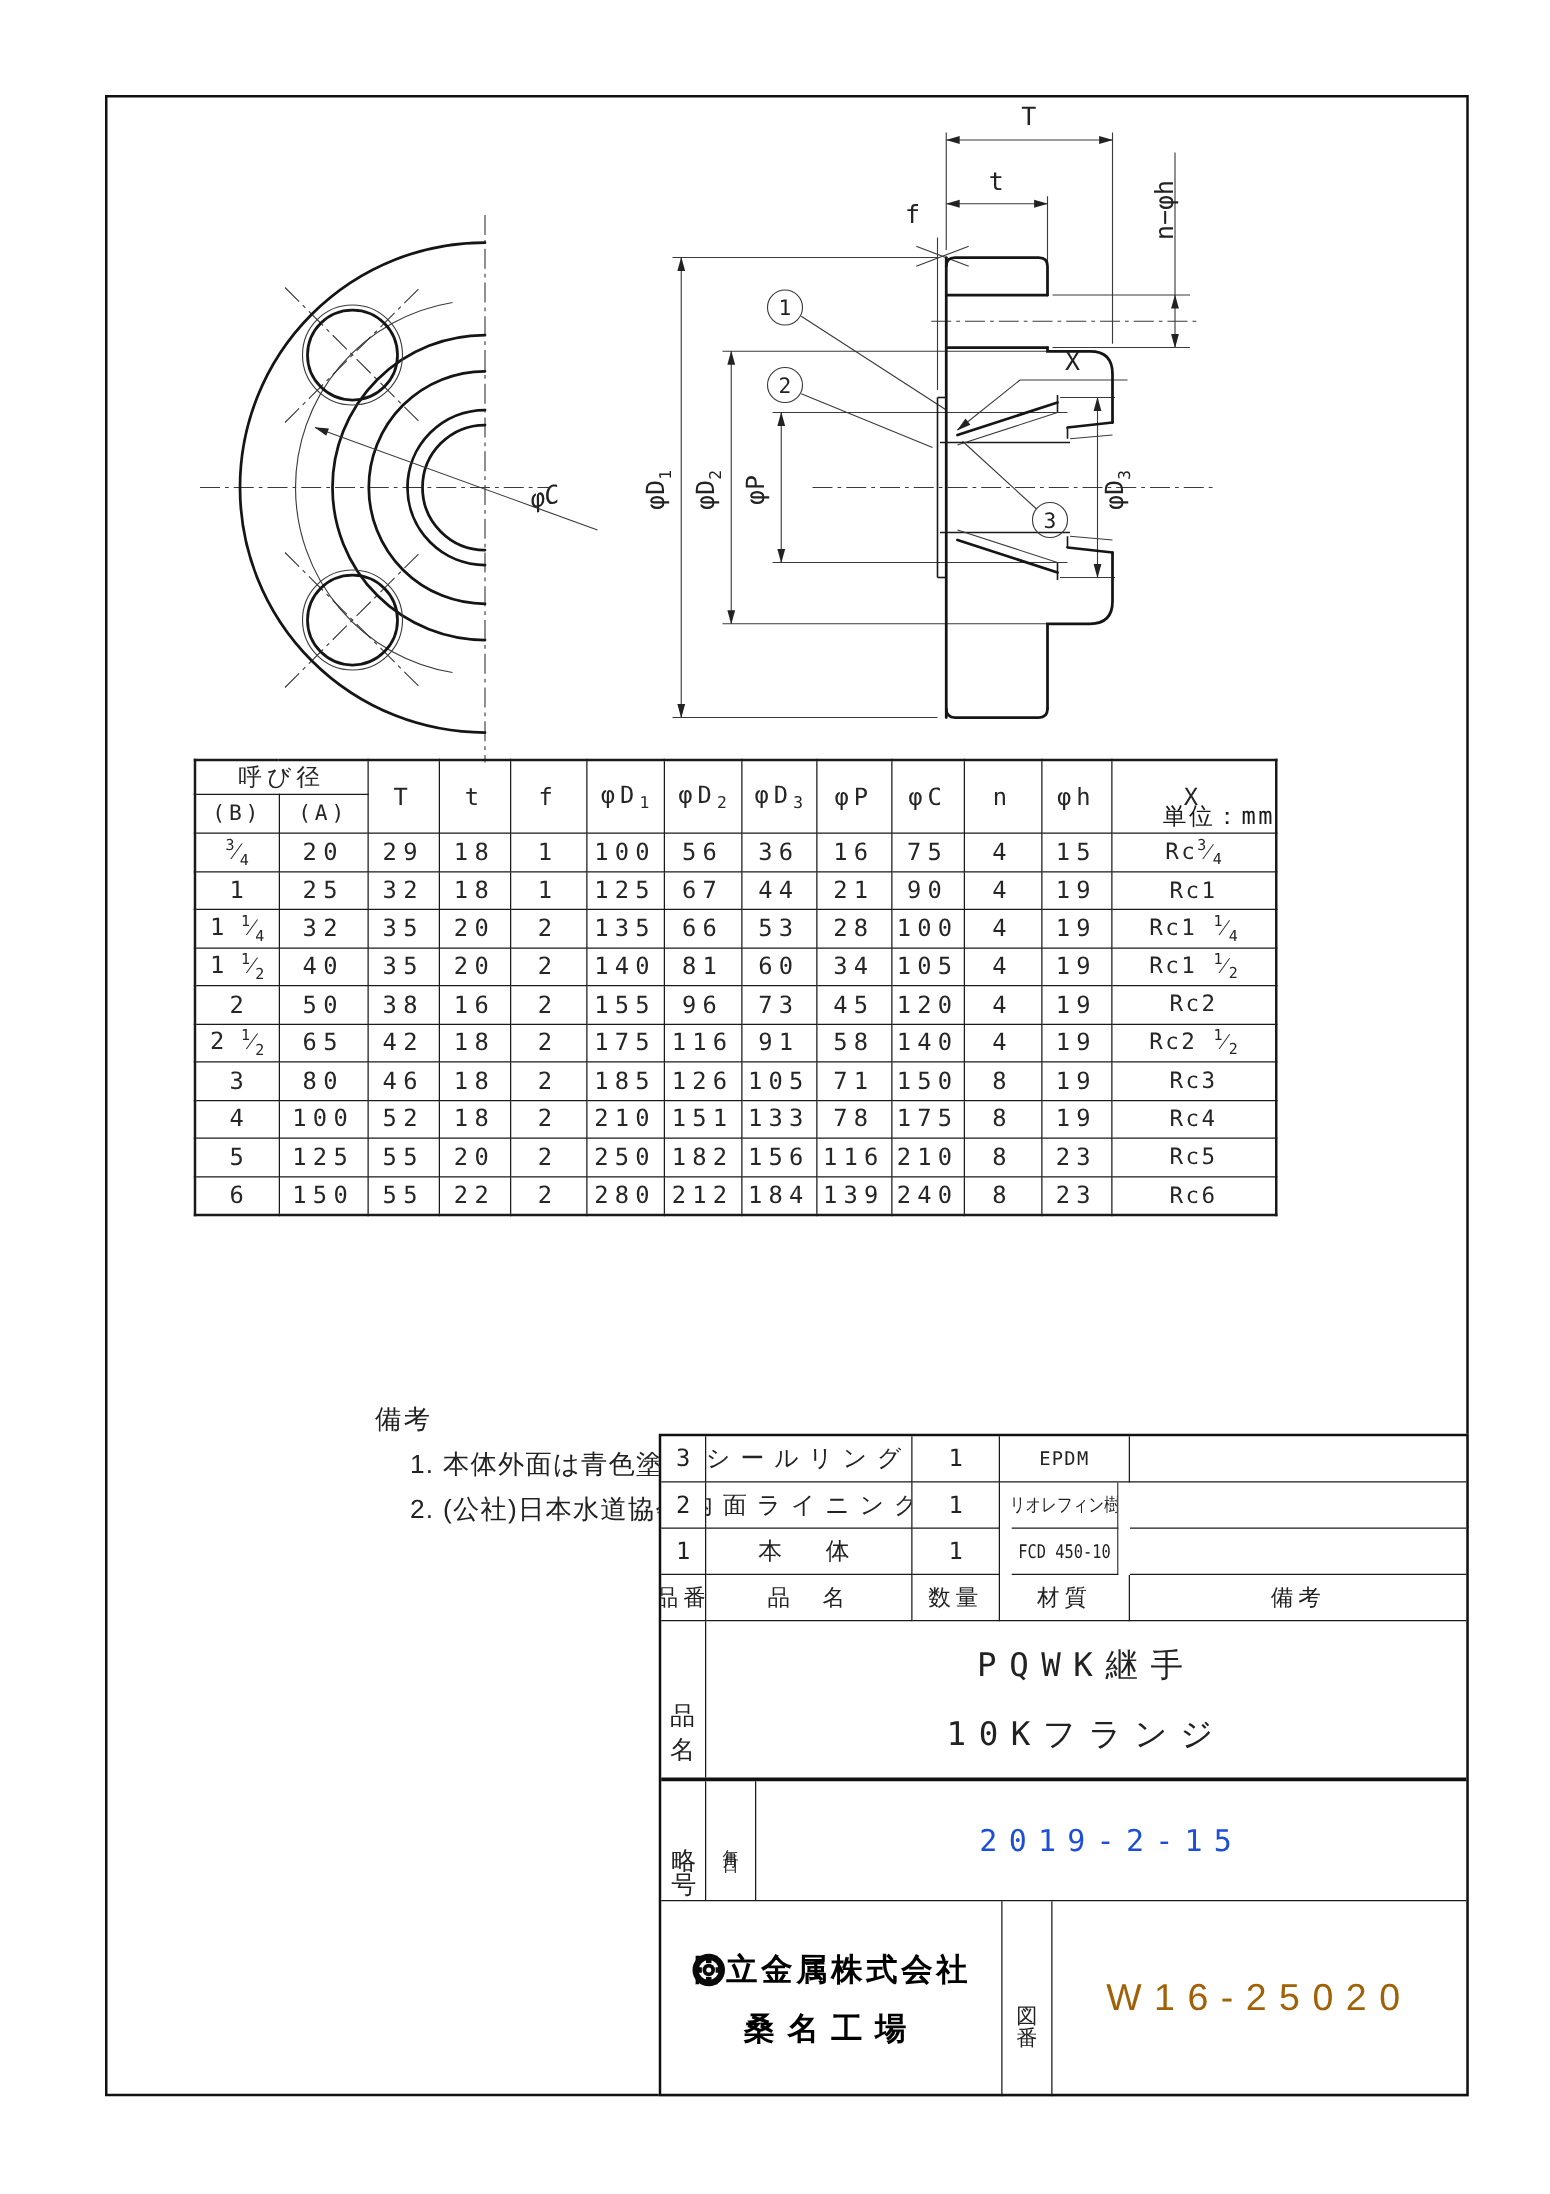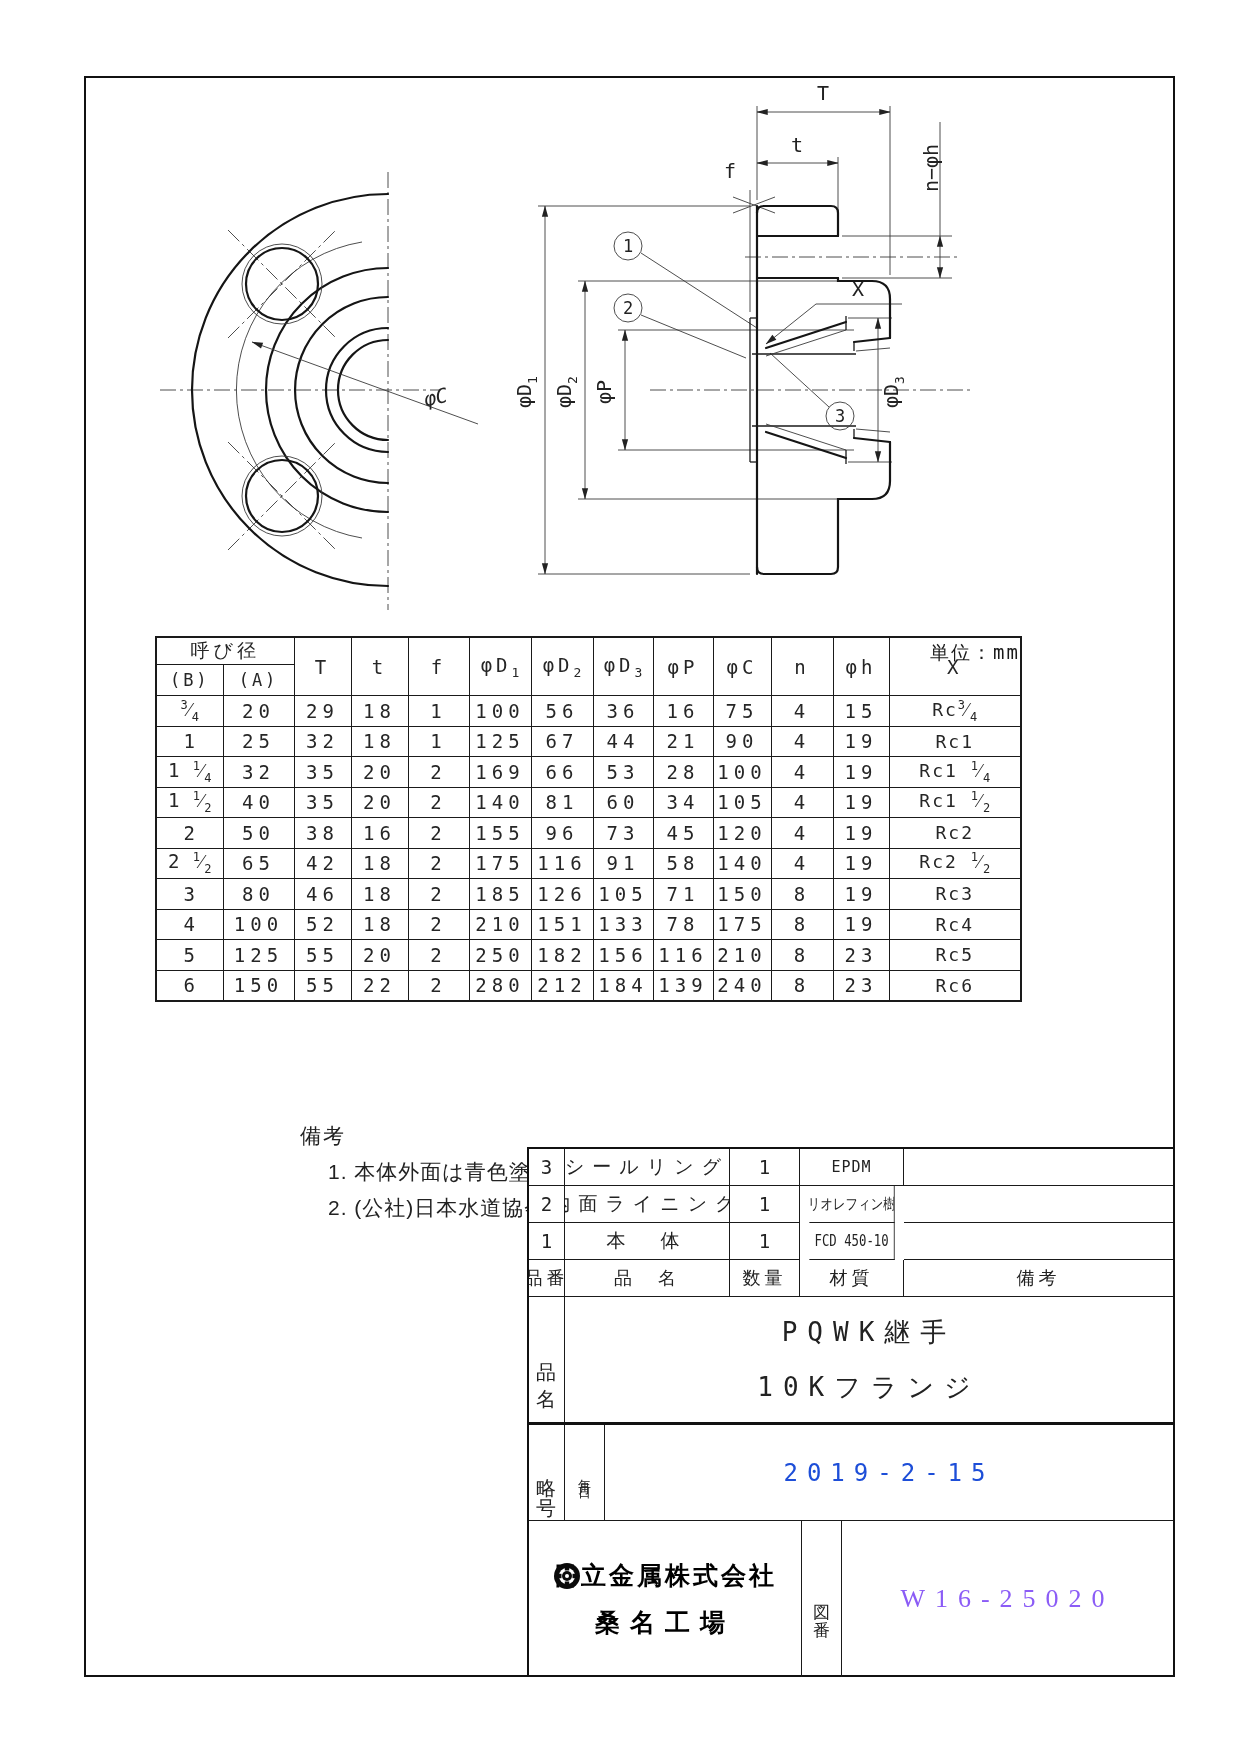--- a/index.html
+++ b/index.html
@@ -15,21 +15,21 @@
   .b2{stroke:#151515;stroke-width:2.2;fill:none;stroke-linecap:round;}
   .b1{stroke:#1a1a1a;stroke-width:1.3;fill:none;}
   .tl{stroke:#3a3a3a;stroke-width:0.9;fill:none;}
   .cl{stroke:#3a3a3a;stroke-width:0.9;fill:none;stroke-dasharray:16 4 3 4;}
 
   
   .unit{position:absolute;top:640px;right:220px;font-size:19px;letter-spacing:2px;
         font-family:"DejaVu Sans Mono","Liberation Sans",sans-serif;}
 
   
-  table.dim{position:absolute;left:155px;top:636px;width:865px;border-collapse:collapse;
+  table.dim{position:absolute;left:155px;top:607px;width:865px;border-collapse:collapse;
             table-layout:fixed;border:2px solid #1a1a1a;
             font-family:"DejaVu Sans Mono",monospace;}
   table.dim th,table.dim td{border:1px solid #1a1a1a;text-align:center;vertical-align:middle;
             padding:0;font-weight:normal;color:#262626;}
   table.dim th{font-size:20px;height:30px;}
   tr.hrow1 th{height:25px;font-size:19px;letter-spacing:4px;}
   tr.hrow2 th{font-size:17px;letter-spacing:3px;}
   table.dim td{font-size:19px;height:29.5px;letter-spacing:5px;}
   table.dim td:first-child{letter-spacing:1px;margin-left:32px;}
   table.dim td:last-child{letter-spacing:2px;font-size:18px;}
@@ -68,21 +68,21 @@
   .c-code{width:237px;border-right:1px solid #1a1a1a;font-size:25px;letter-spacing:12px;
           font-family:"DejaVu Sans Mono",monospace;color:#222;}
   .c-ymd{width:40px;border-right:1px solid #1a1a1a;}
   .c-date{flex:1;font-size:24px;letter-spacing:9px;font-family:"DejaVu Sans Mono",monospace;color:#1d4ed8;}
   .botrow{height:157px;border-top:1px solid #1a1a1a;display:flex;}
   .c-company{width:273px;border-right:1px solid #1a1a1a;flex-direction:column;gap:14px;}
   .co-line{display:flex;align-items:center;font-weight:bold;color:#000;
            font-size:25px;letter-spacing:3px;}
   .co-line2{font-weight:bold;color:#000;font-size:25px;letter-spacing:10px;}
   .c-zu{width:40px;border-right:1px solid #1a1a1a;}
-  .c-num{flex:1;font-size:26px;letter-spacing:10px;font-family:Liberation Serif, serif;color:#8b5cf6;}
+  .c-num{flex:1;font-size:30px;letter-spacing:10px;font-family:Liberation Sans, sans-serif;color:#a16207;}
   .vlabel{writing-mode:vertical-lr;text-orientation:upright;font-size:20px;
           letter-spacing:26px;color:#222;line-height:1;padding-top:26px;}
   .vsmall{writing-mode:vertical-lr;text-orientation:upright;font-size:13px;
           letter-spacing:4px;color:#222;line-height:1;padding-top:4px;}
   .vzu{writing-mode:vertical-lr;text-orientation:upright;font-size:17px;
        letter-spacing:16px;color:#222;line-height:1;padding-top:16px;}
   .logo{margin-right:6px;flex:0 0 auto;}
 </style>
 </head>
 <body>
@@ -293,21 +293,21 @@
           <td>4</td>
           <td>19</td>
           <td>Rc1</td>
         </tr>
         <tr>
           <td>1 <sup>1</sup>⁄<sub>4</sub></td>
           <td>32</td>
           <td>35</td>
           <td>20</td>
           <td>2</td>
-          <td>169</td>
+          <td>135</td>
           <td>66</td>
           <td>53</td>
           <td>28</td>
           <td>100</td>
           <td>4</td>
           <td>19</td>
           <td>Rc1 <sup>1</sup>⁄<sub>4</sub></td>
         </tr>
         <tr>
           <td>1 <sup>1</sup>⁄<sub>2</sub></td>

